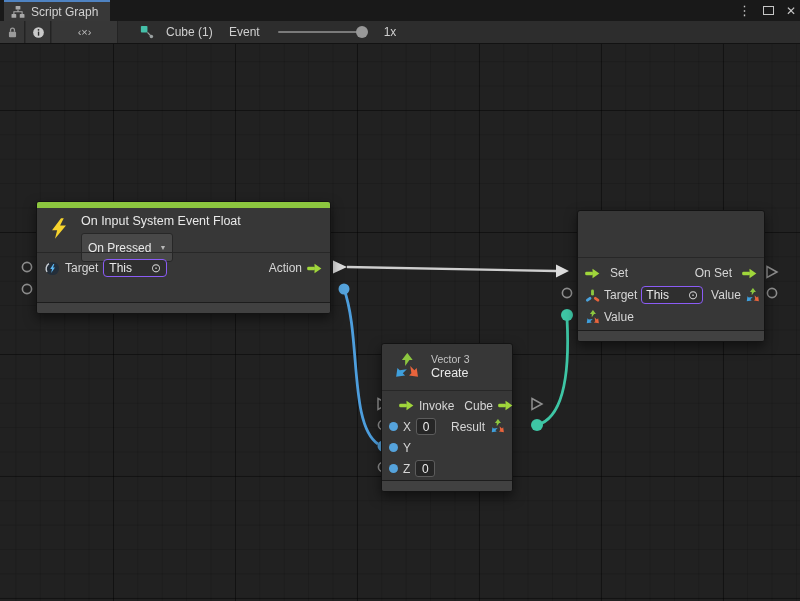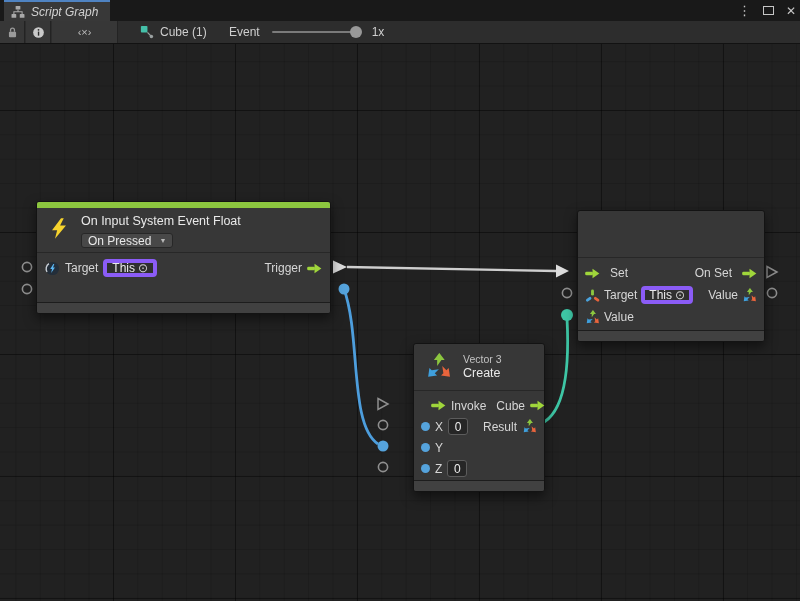--- a/index.html
+++ b/index.html
@@ -4,32 +4,32 @@
 <style>
   * { margin:0; padding:0; box-sizing:border-box; }
   html,body { width:800px; height:601px; overflow:hidden; background:#191919;
     font-family:"Liberation Sans", sans-serif; -webkit-font-smoothing:antialiased; }
   .window { position:relative; width:800px; height:601px; background:#1a1a1a; }
 
   
   .tabbar { position:absolute; left:0; top:0; width:800px; height:21px; background:#191919; }
   .tab { position:absolute; left:4px; top:0; height:21px; padding:0 12px 0 7px;
     background:#383838; border-top:2px solid #4f83c2; display:flex; align-items:center; gap:6px;
-    color:#d2d2d2; font-size:12px;font-style:italic; }
+    color:#d2d2d2; font-size:12px; }
   .wincontrols { position:absolute; right:4px; top:0; height:21px; display:flex; align-items:center; gap:12px; color:#c6c6c6; }
   .wc-menu { font-size:13px; letter-spacing:0; }
   .wc-box { width:11px; height:9px; border:1.5px solid #c6c6c6; display:inline-block; }
   .wc-close { font-size:12px; }
 
   
   .toolbar { position:absolute; left:0; top:21px; width:800px; height:23px; background:#2d2d2d;
     border-bottom:1px solid #121212; color:#cfcfcf; font-size:12px; }
   .tbtn { position:absolute; top:0; height:22px; display:flex; align-items:center; justify-content:center;
     background:#373737; border-right:1px solid #232323; }
-  .tb-flat { position:absolute; top:0; height:22px; display:flex; align-items:center; gap:6px; }
+  .tb-flat { position:absolute; top:0; height:22px; display:flex; align-items:center; gap:12px; }
   .zoom-track { position:relative; width:86px; height:2px; background:#7b7b7b; border-radius:1px; }
   .zoom-thumb { position:absolute; right:-4px; top:-5px; width:12px; height:12px; border-radius:50%; background:#989898; }
   .tb-right { position:absolute; right:0; top:0; height:22px; display:flex; }
   .tb-right .rb { height:22px; display:flex; align-items:center; padding:0 7px; background:#373737;
     border-left:1px solid #232323; white-space:nowrap; }
   .rb.active { background:#5e5e5e; color:#f2f2f2; }
   .rb.disabled { color:#858585; }
   .rb .caret { font-size:7px; margin-left:4px; color:#9a9a9a; }
   .grp-gap { width:4px; background:#2d2d2d; }
 
@@ -52,25 +52,25 @@
     border-top:1px solid #1d1d1d; border-radius:0 0 2px 2px; }
   .greenbar { height:6px; background:#8cc63f; border-radius:2px 2px 0 0; }
   .nhead { display:flex; align-items:flex-start; gap:11px; padding:8px 12px 6px 11px; }
   .nhead .ttl { font-size:12.5px; color:#e9e9e9; line-height:15px; }
   .nhead .sub { font-size:10.5px; color:#c3c3c3; line-height:13px; }
   .nbody { border-top:1px solid #272727; padding-top:4px; }
   .prow { display:flex; align-items:center; height:22px; padding:0 8px; gap:5px; }
   .prow.h21 { height:21px; }
   .spacer { flex:1; }
   .dot { width:9px; height:9px; border-radius:50%; background:#55a3dc; flex:0 0 auto; }
-  .chip { display:inline-flex; align-items:center; gap:3px; background:#2f2f2f; border:4px solid #8b5cf6;
+  .chip { display:inline-flex; align-items:center; gap:19px; background:#2f2f2f; border:1px solid #8b5cf6;
     border-radius:4px; padding:0 5px; height:18px; color:#eaeaea; }
   .chip .tgt { font-size:12px; color:#cfcfcf; }
   .dd { display:inline-flex; align-items:center; background:#484848; border:1px solid #272727;
-    border-radius:3px; height:15px; padding:0 6px; color:#e8e8e8; gap:8px; }
+    border-radius:3px; height:29px; padding:0 6px; color:#e8e8e8; gap:8px; }
   .dd .caret { font-size:7px; color:#b9b9b9; }
   .vbox { min-width:20px; height:17px; background:#262626; border:1px solid #5c5c5c; border-radius:3px;
     color:#ececec; display:inline-flex; align-items:center; justify-content:center; padding:0 4px; }
   .ic { flex:0 0 auto; display:block; }
 </style>
 </head>
 <body>
 
 <svg width="0" height="0" style="position:absolute">
   <defs>
@@ -219,21 +219,21 @@
         <div class="prow">
           <svg class="ic" width="15" height="15">
               <use href="#sym-inputsys" xlink:href="#sym-inputsys"></use>
             </svg>
           <span>Target</span>
           <span class="chip">
             <span>This</span>
             <span class="tgt">⊙</span>
           </span>
           <span class="spacer"></span>
-          <span>Trigger</span>
+          <span>Action</span>
           <svg class="ic" width="15" height="11">
               <use href="#sym-flowarrow" xlink:href="#sym-flowarrow"></use>
             </svg>
         </div>
       </div>
       <div class="nfooter"></div>
     </div>
 
     <div class="node" style="left:577px;top:166px;width:188px;height:132px">
       <div class="nbody" style="position:absolute;left:0;right:0;top:46px">
@@ -266,21 +266,21 @@
         <div class="prow" style="padding:0 7px;gap:4px">
           <svg class="ic" width="15" height="15">
               <use href="#sym-vec3" xlink:href="#sym-vec3"></use>
             </svg>
           <span>Value</span>
         </div>
       </div>
       <div class="nfooter"></div>
     </div>
 
-    <div class="node" style="left:413px;top:299px;width:132px;height:149px">
+    <div class="node" style="left:381px;top:299px;width:132px;height:149px">
       <div class="nhead" style="padding-top:9px">
         <svg class="ic" width="27" height="27">
             <use href="#sym-vec3" xlink:href="#sym-vec3"></use>
           </svg>
         <div>
           <div class="sub">Vector 3</div>
           <div class="ttl">Create</div>
         </div>
       </div>
       <div class="nbody" style="position:absolute;left:0;right:0;top:46px">

